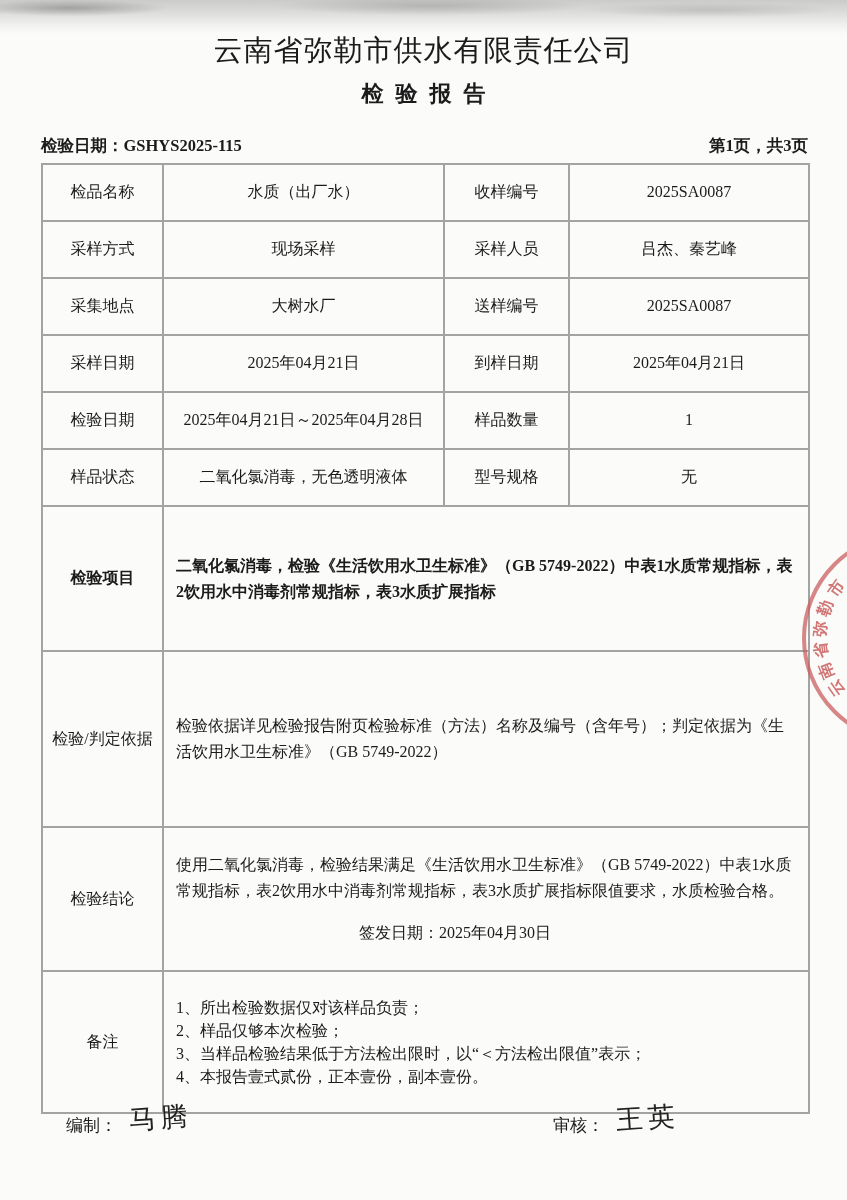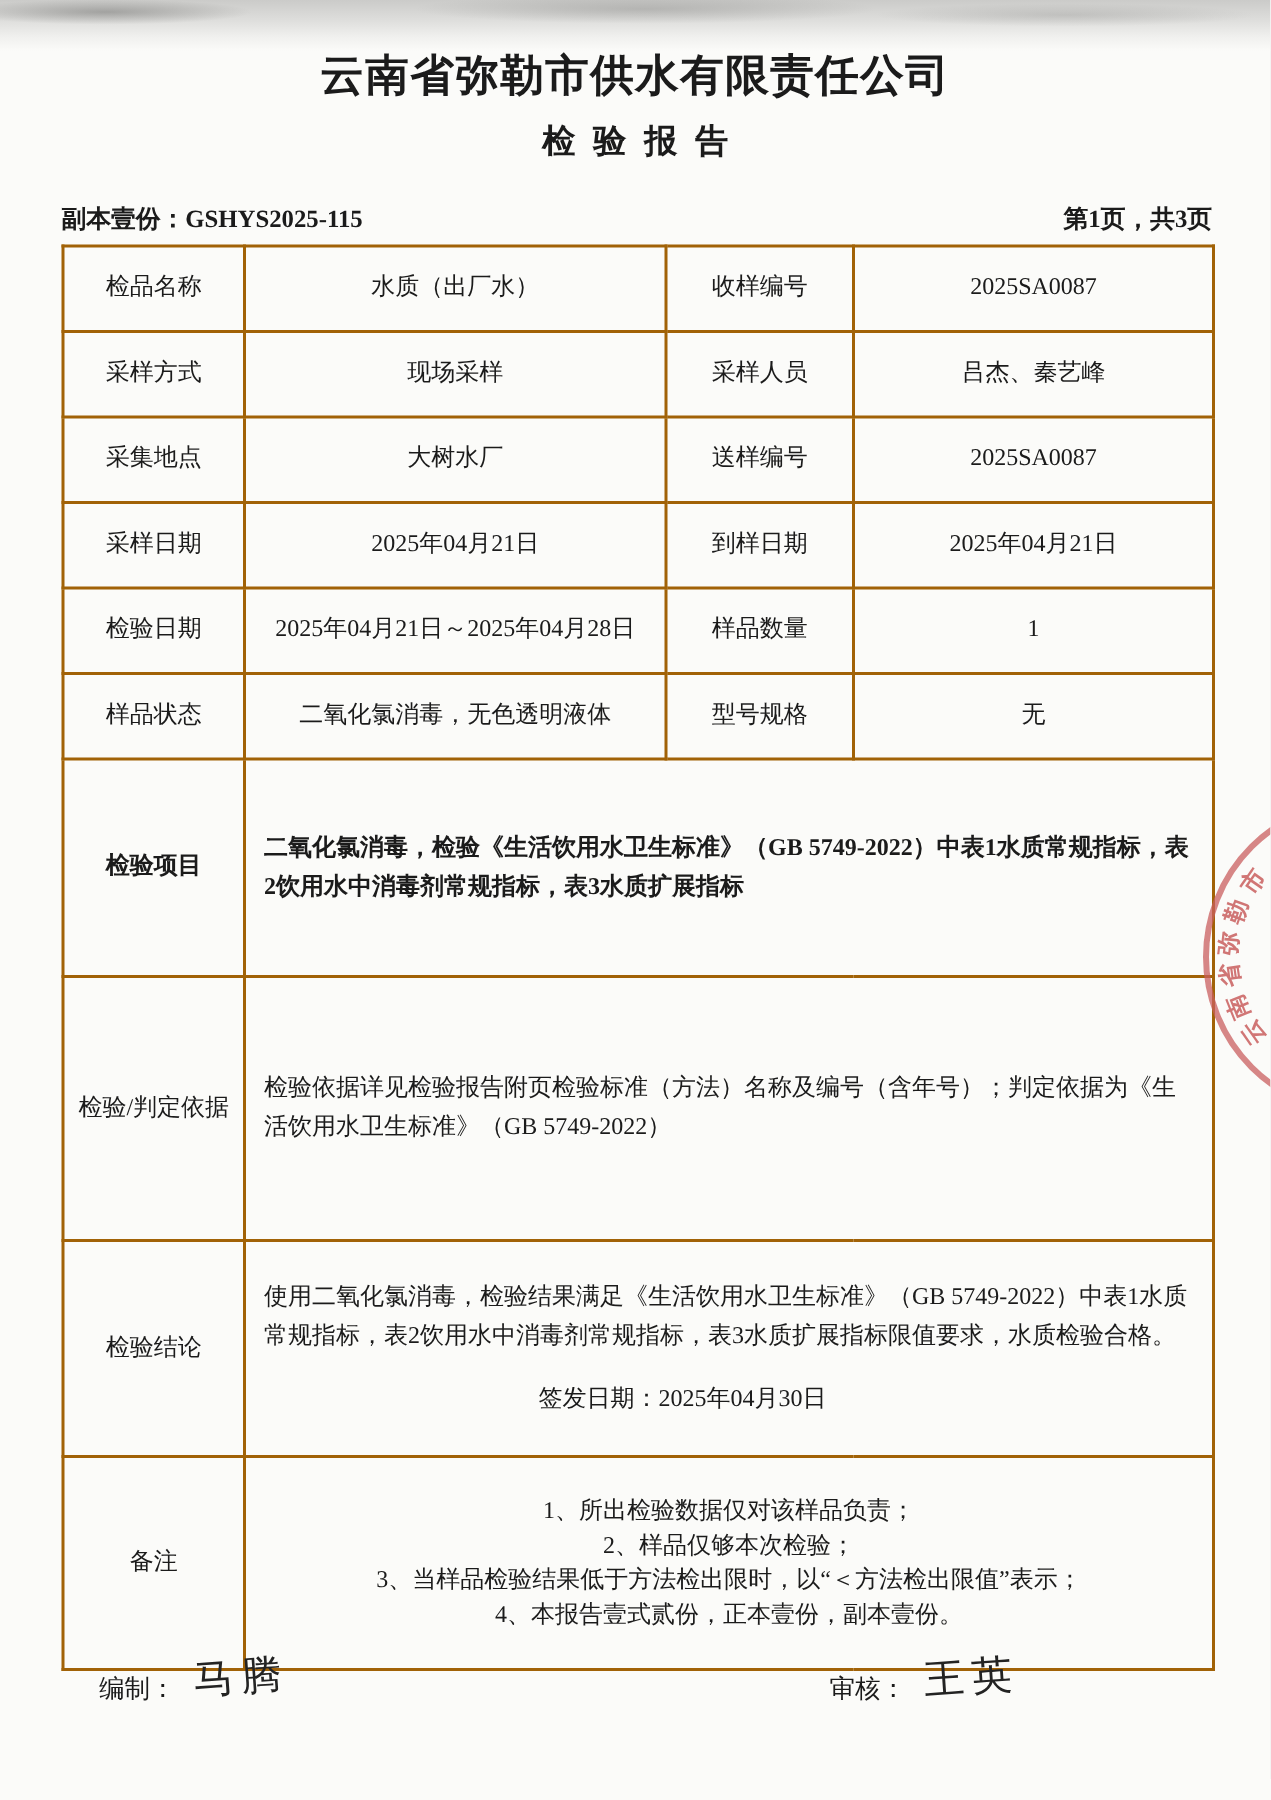--- a/index.html
+++ b/index.html
@@ -12,49 +12,49 @@
   .scan-band {
     position:absolute; top:0; left:0; width:847px; height:34px;
     background-image:
       radial-gradient(ellipse 140px 12px at 70px 8px, rgba(110,110,108,.50), transparent 70%),
       radial-gradient(ellipse 220px 14px at 430px 6px, rgba(130,130,128,.38), transparent 70%),
       radial-gradient(ellipse 180px 11px at 710px 10px, rgba(140,140,138,.32), transparent 70%),
       linear-gradient(180deg,#cbcbc9 0%, #dededc 40%, #f0f0ee 72%, #fbfbf9 100%);
   }
   .company {
     position:absolute; top:31px; left:0; width:100%;
-    text-align:center; font-size:29px; font-weight:bold; letter-spacing:1px;
+    text-align:center; font-size:29px; font-weight:normal; letter-spacing:1px;
   }
   .doc-title {
     position:absolute; top:79px; left:0; width:100%;
     text-align:center; font-size:22px; font-weight:bold;
     letter-spacing:12px; text-indent:12px;
   }
   .meta {
     position:absolute; top:135px; left:41px; width:767px;
     display:flex; justify-content:space-between; align-items:flex-end;
     font-weight:bold; font-size:16.5px;
   }
   table.info-table {
     position:absolute; top:163px; left:41px; width:767px;
     border-collapse:collapse; table-layout:fixed;
   }
   .info-table td {
-    border:2px solid #a16207; font-size:16px;
+    border:2px solid #a3a3a3; font-size:16px;
     text-align:center; vertical-align:middle; padding:2px 6px;
     line-height:1.4; overflow:hidden;
   }
   tr.r-short { height:57px; }
   tr.r-items { height:145px;font-weight:bold; }
   tr.r-basis { height:176px; }
   tr.r-concl { height:144px; }
   tr.r-remarks { height:142px; }
   td.longtext { text-align:left; padding:20px 12px; line-height:26px; }
   .sign-date { text-align:center; padding-right:62px; margin-top:16px;font-family:Liberation Serif, serif; }
-  .remark-line { text-align:center; line-height:23px; }
+  .remark-line { text-align:left; line-height:23px; }
   .footer-block { position:absolute; font-size:17px; white-space:nowrap; }
   .footer-prepared { left:66px; top:1104px; }
   .footer-reviewed { left:553px; top:1104px; }
   .signature {
     display:inline-block; margin-left:12px;
     font-family:"DejaVu Sans","Liberation Sans",sans-serif;
     font-size:27px; font-weight:500; letter-spacing:5px; color:#232323;
     transform:rotate(-4deg) translateY(-4px);
   }
   .stamp-svg { position:absolute; left:780px; top:525px; pointer-events:none; }
@@ -65,21 +65,21 @@
 
 <div class="page">
 
   <div class="scan-band"></div>
 
   <div class="company">云南省弥勒市供水有限责任公司</div>
   <div class="doc-title">检验报告</div>
 
   <div class="meta">
     <div>
-      <span>副本壹份：</span><span>GSHYS2025-115</span>
+      <span>检验日期：</span><span>GSHYS2025-115</span>
     </div>
     <div>第1页，共3页</div>
   </div>
 
   <table class="info-table">
     <colgroup>
       <col style="width:121px">
         <col style="width:281px">
         <col style="width:125px">
         <col style="width:240px">

